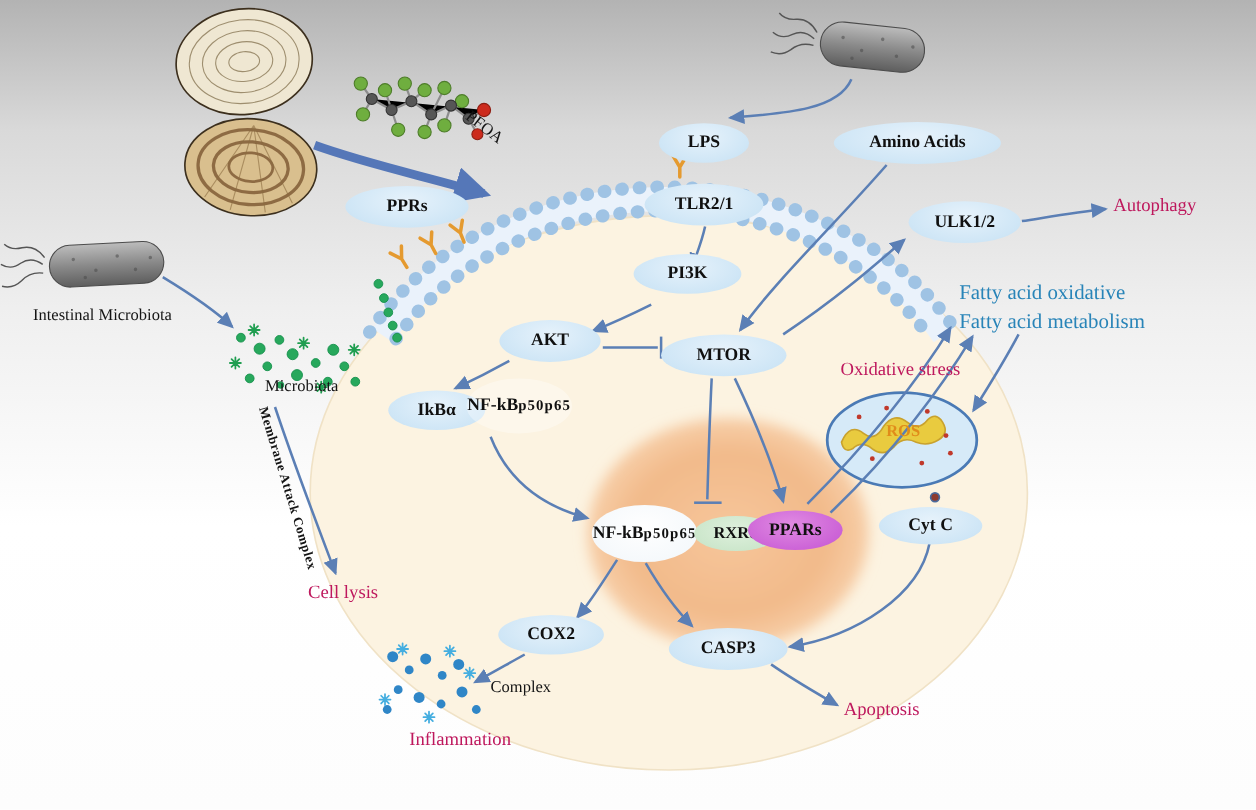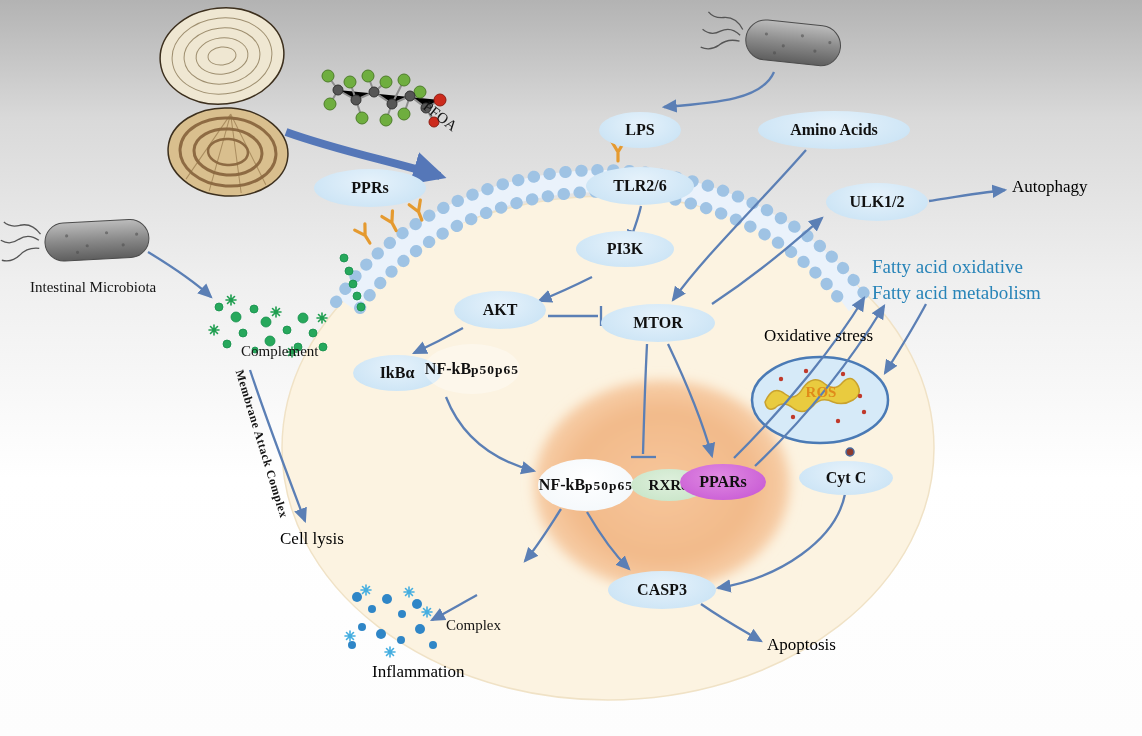--- a/index.html
+++ b/index.html
@@ -12,21 +12,21 @@
   .layer{position:absolute;left:0;top:0;}
   .node{
     position:absolute;border-radius:50%;
     background:radial-gradient(ellipse at 50% 35%,#e6f2fb 0%,#cfe6f6 70%,#c3ddf0 100%);
     display:flex;align-items:center;justify-content:center;
     font-weight:bold;font-size:16px;color:#101010;text-align:center;
   }
   .stack{flex-direction:row;line-height:1.02;}
   .sub{font-size:13.5px;font-weight:bold;letter-spacing:1px;}
   .txt{position:absolute;white-space:nowrap;}
-  .red{color:#000000;font-size:17px;}
+  .red{color:#be185d;font-size:17px;}
   .blue{color:#2884b8;font-size:19px;line-height:1.35;white-space:nowrap;}
   .blk{color:#141414;font-size:15px;}
   .nfkb-plain{background:rgba(255,255,255,0.35);}
   .nfkb-white{background:radial-gradient(ellipse at 50% 40%,#ffffff 0%,#f4f8fb 80%,#e8eef5 100%);}
   .rxra{background:radial-gradient(ellipse at 50% 40%,#dff0dd 0%,#c4e3c4 100%);font-size:15px;}
   .ppars{background:radial-gradient(ellipse at 45% 35%,#e08ae2 0%,#c453d2 100%);}
   .rot-mac{transform:rotate(73deg);transform-origin:0 0;font-size:12px;letter-spacing:0.5px;font-weight:bold;}
   .rot-pfoa{transform:rotate(38deg);transform-origin:0 0;}
 </style>
 </head>
@@ -250,27 +250,28 @@
     <path d="M477,595 C459,605 445,613 432,620" marker-end="url(#arw)"></path>
     <path d="M701,604 C724,620 744,631 761,641" marker-end="url(#arw)"></path>
     <path d="M845,494 C836,540 780,578 718,588" marker-end="url(#arw)"></path>
     <path d="M148,252 C176,269 196,283 211,297" marker-end="url(#arw)"></path>
     <path d="M250,370 C268,424 288,476 305,521" marker-end="url(#arw)"></path>
   </g>
 </svg>
 
 <div class="node" style="left:314px;top:169px;width:112px;height:38px;">PPRs</div>
 <div class="node" style="left:599px;top:112px;width:82px;height:36px;">LPS</div>
-<div class="node" style="left:586px;top:167px;width:108px;height:38px;">TLR2/6</div>
+<div class="node" style="left:586px;top:167px;width:108px;height:38px;">TLR2/1</div>
 <div class="node" style="left:758px;top:111px;width:152px;height:38px;">Amino Acids</div>
 <div class="node" style="left:826px;top:183px;width:102px;height:38px;">ULK1/2</div>
 <div class="node" style="left:576px;top:231px;width:98px;height:36px;">PI3K</div>
 <div class="node" style="left:601px;top:304px;width:114px;height:38px;">MTOR</div>
 <div class="node" style="left:454px;top:291px;width:92px;height:38px;">AKT</div>
 <div class="node" style="left:353px;top:355px;width:88px;height:36px;">IkBα</div>
+<div class="node" style="left:453px;top:559px;width:96px;height:36px;">COX2</div>
 <div class="node" style="left:608px;top:571px;width:108px;height:38px;text-align:center;">CASP3</div>
 <div class="node" style="left:799px;top:461px;width:94px;height:34px;">Cyt C</div>
 
 <div class="node stack nfkb-plain" style="left:424px;top:344px;width:96px;height:50px;">
   <span>NF-kB</span>
   <span>
     <span class="sub">p50</span><span class="sub">p65</span>
   </span>
 </div>
 <div class="node stack nfkb-white" style="left:538px;top:459px;width:96px;height:52px;">
@@ -285,19 +286,19 @@
 <div class="txt red" style="left:1012px;top:177px;">Autophagy</div>
 <div class="txt blue" style="left:872px;top:254px;">
   <span style="display:block">Fatty acid oxidative</span>
   <span style="display:block">Fatty acid metabolism</span>
 </div>
 <div class="txt red" style="left:764px;top:326px;">Oxidative stress</div>
 <div class="txt" style="left:798px;top:384px;width:46px;text-align:center;color:#e08c1a;font-weight:bold;font-size:15px;">ROS</div>
 <div class="txt red" style="left:280px;top:529px;">Cell lysis</div>
 <div class="txt red" style="left:372px;top:662px;">Inflammation</div>
 <div class="txt red" style="left:767px;top:635px;">Apoptosis</div>
-<div class="txt blk" style="left:241px;top:343px;">Complement</div>
+<div class="txt blk" style="left:241px;top:343px;">Microbiota</div>
 <div class="txt blk rot-mac" style="left:246px;top:368px;">Membrane Attack Complex</div>
 <div class="txt blk" style="left:446px;top:617px;">Complex</div>
 <div class="txt blk" style="left:30px;top:279px;">Intestinal Microbiota</div>
 <div class="txt blk rot-pfoa" style="left:430px;top:98px;">PFOA</div>
 
 </div>
 
 </body></html>

